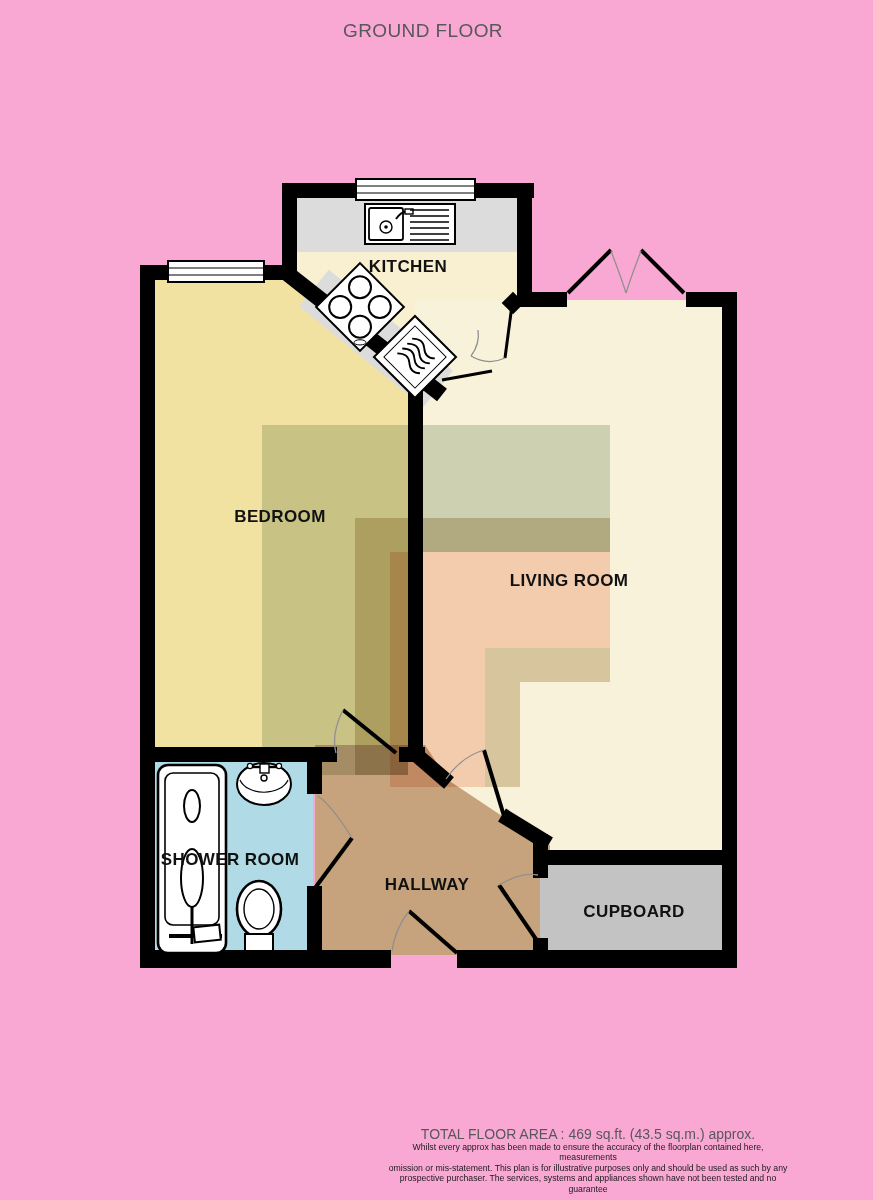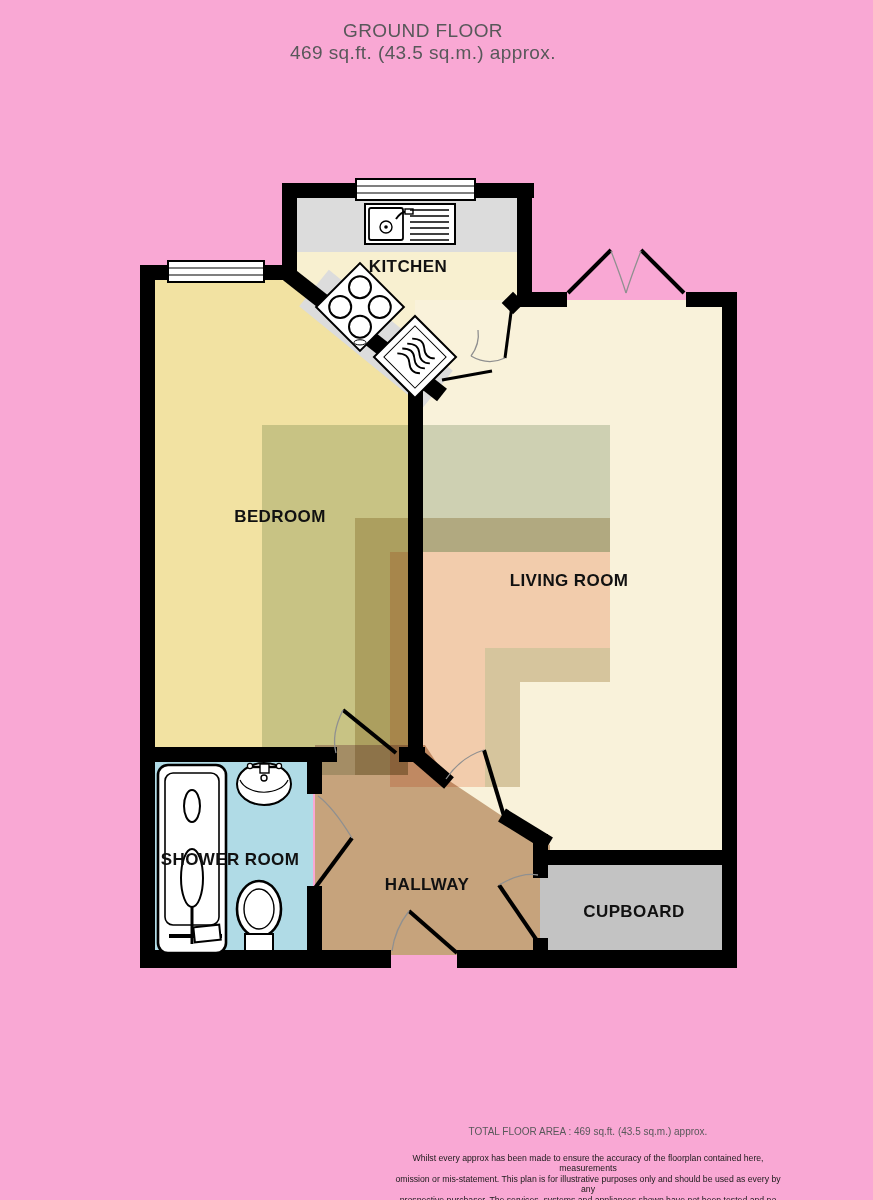--- a/index.html
+++ b/index.html
@@ -2,34 +2,33 @@
 <html><head>
 <meta charset="utf-8">
 <style>
   html,body{margin:0;padding:0;background:#fff;}
   .page{position:relative;width:873px;height:1200px;background:#f9a8d4;overflow:hidden;
         font-family:"Liberation Sans", sans-serif;}
   .title-block{position:absolute;top:20px;left:0;width:846px;text-align:center;
                color:#58585a;line-height:22px;font-size:19px;letter-spacing:0.4px;}
   .plan-svg{position:absolute;top:0;left:0;}
   .footer-block{position:absolute;top:1126px;left:388px;width:400px;text-align:center;color:#58585a;}
-  .footer-total{font-size:10px;margin-bottom:16px;}
+  .footer-total{font-size:14px;margin-bottom:0;}
   .footer-disclaimer{font-size:8.7px;line-height:10.4px;color:#1a1a1a;}
   text.room-label{font-family:"Liberation Sans", sans-serif;font-weight:700;font-size:17px;
                   fill:#111;letter-spacing:0.4px;text-anchor:middle;}
   .ovl{mix-blend-mode:multiply;}
 </style>
 </head>
 <body>
 
 <div class="page">
 
   <div class="title-block">
     <div>GROUND FLOOR</div>
-    <div>469 sq.ft. (43.5 sq.m.) approx.</div>
   </div>
 
   <svg class="plan-svg" width="873" height="1200" viewBox="0 0 873 1200">
 
     <g>
       <polygon points="150,272 285,272 425,382 425,755 150,755" fill="#f2e2a2"></polygon>
       <polygon points="288,188 530,188 530,302 445,398 288,265" fill="#f8f0d0"></polygon>
       <polygon points="415,300 730,300 730,860 545,860 545,845 502,818 443,779 415,750" fill="#f9f2da"></polygon>
       <polygon points="315,745 425,745 448,780 505,818 550,845 550,955 315,955" fill="#c6a37c"></polygon>
       <rect x="148" y="755" width="165" height="200" fill="#b0dbe6"></rect>
@@ -195,20 +194,20 @@
       <text class="room-label" x="230" y="865">SHOWER ROOM</text>
       <text class="room-label" x="427" y="890">HALLWAY</text>
       <text class="room-label" x="634" y="917">CUPBOARD</text>
     </g>
   </svg>
 
   <div class="footer-block">
     <div class="footer-total">TOTAL FLOOR AREA : 469 sq.ft. (43.5 sq.m.) approx.</div>
     <div class="footer-disclaimer">
       <div>Whilst every approx has been made to ensure the accuracy of the floorplan contained here, measurements</div>
-      <div>omission or mis-statement. This plan is for illustrative purposes only and should be used as every by any</div>
+      <div>omission or mis-statement. This plan is for illustrative purposes only and should be used as such by any</div>
       <div>prospective purchaser. The services, systems and appliances shown have not been tested and no guarantee</div>
 
     </div>
 
   </div>
 
 </div>
 
 </body></html>

